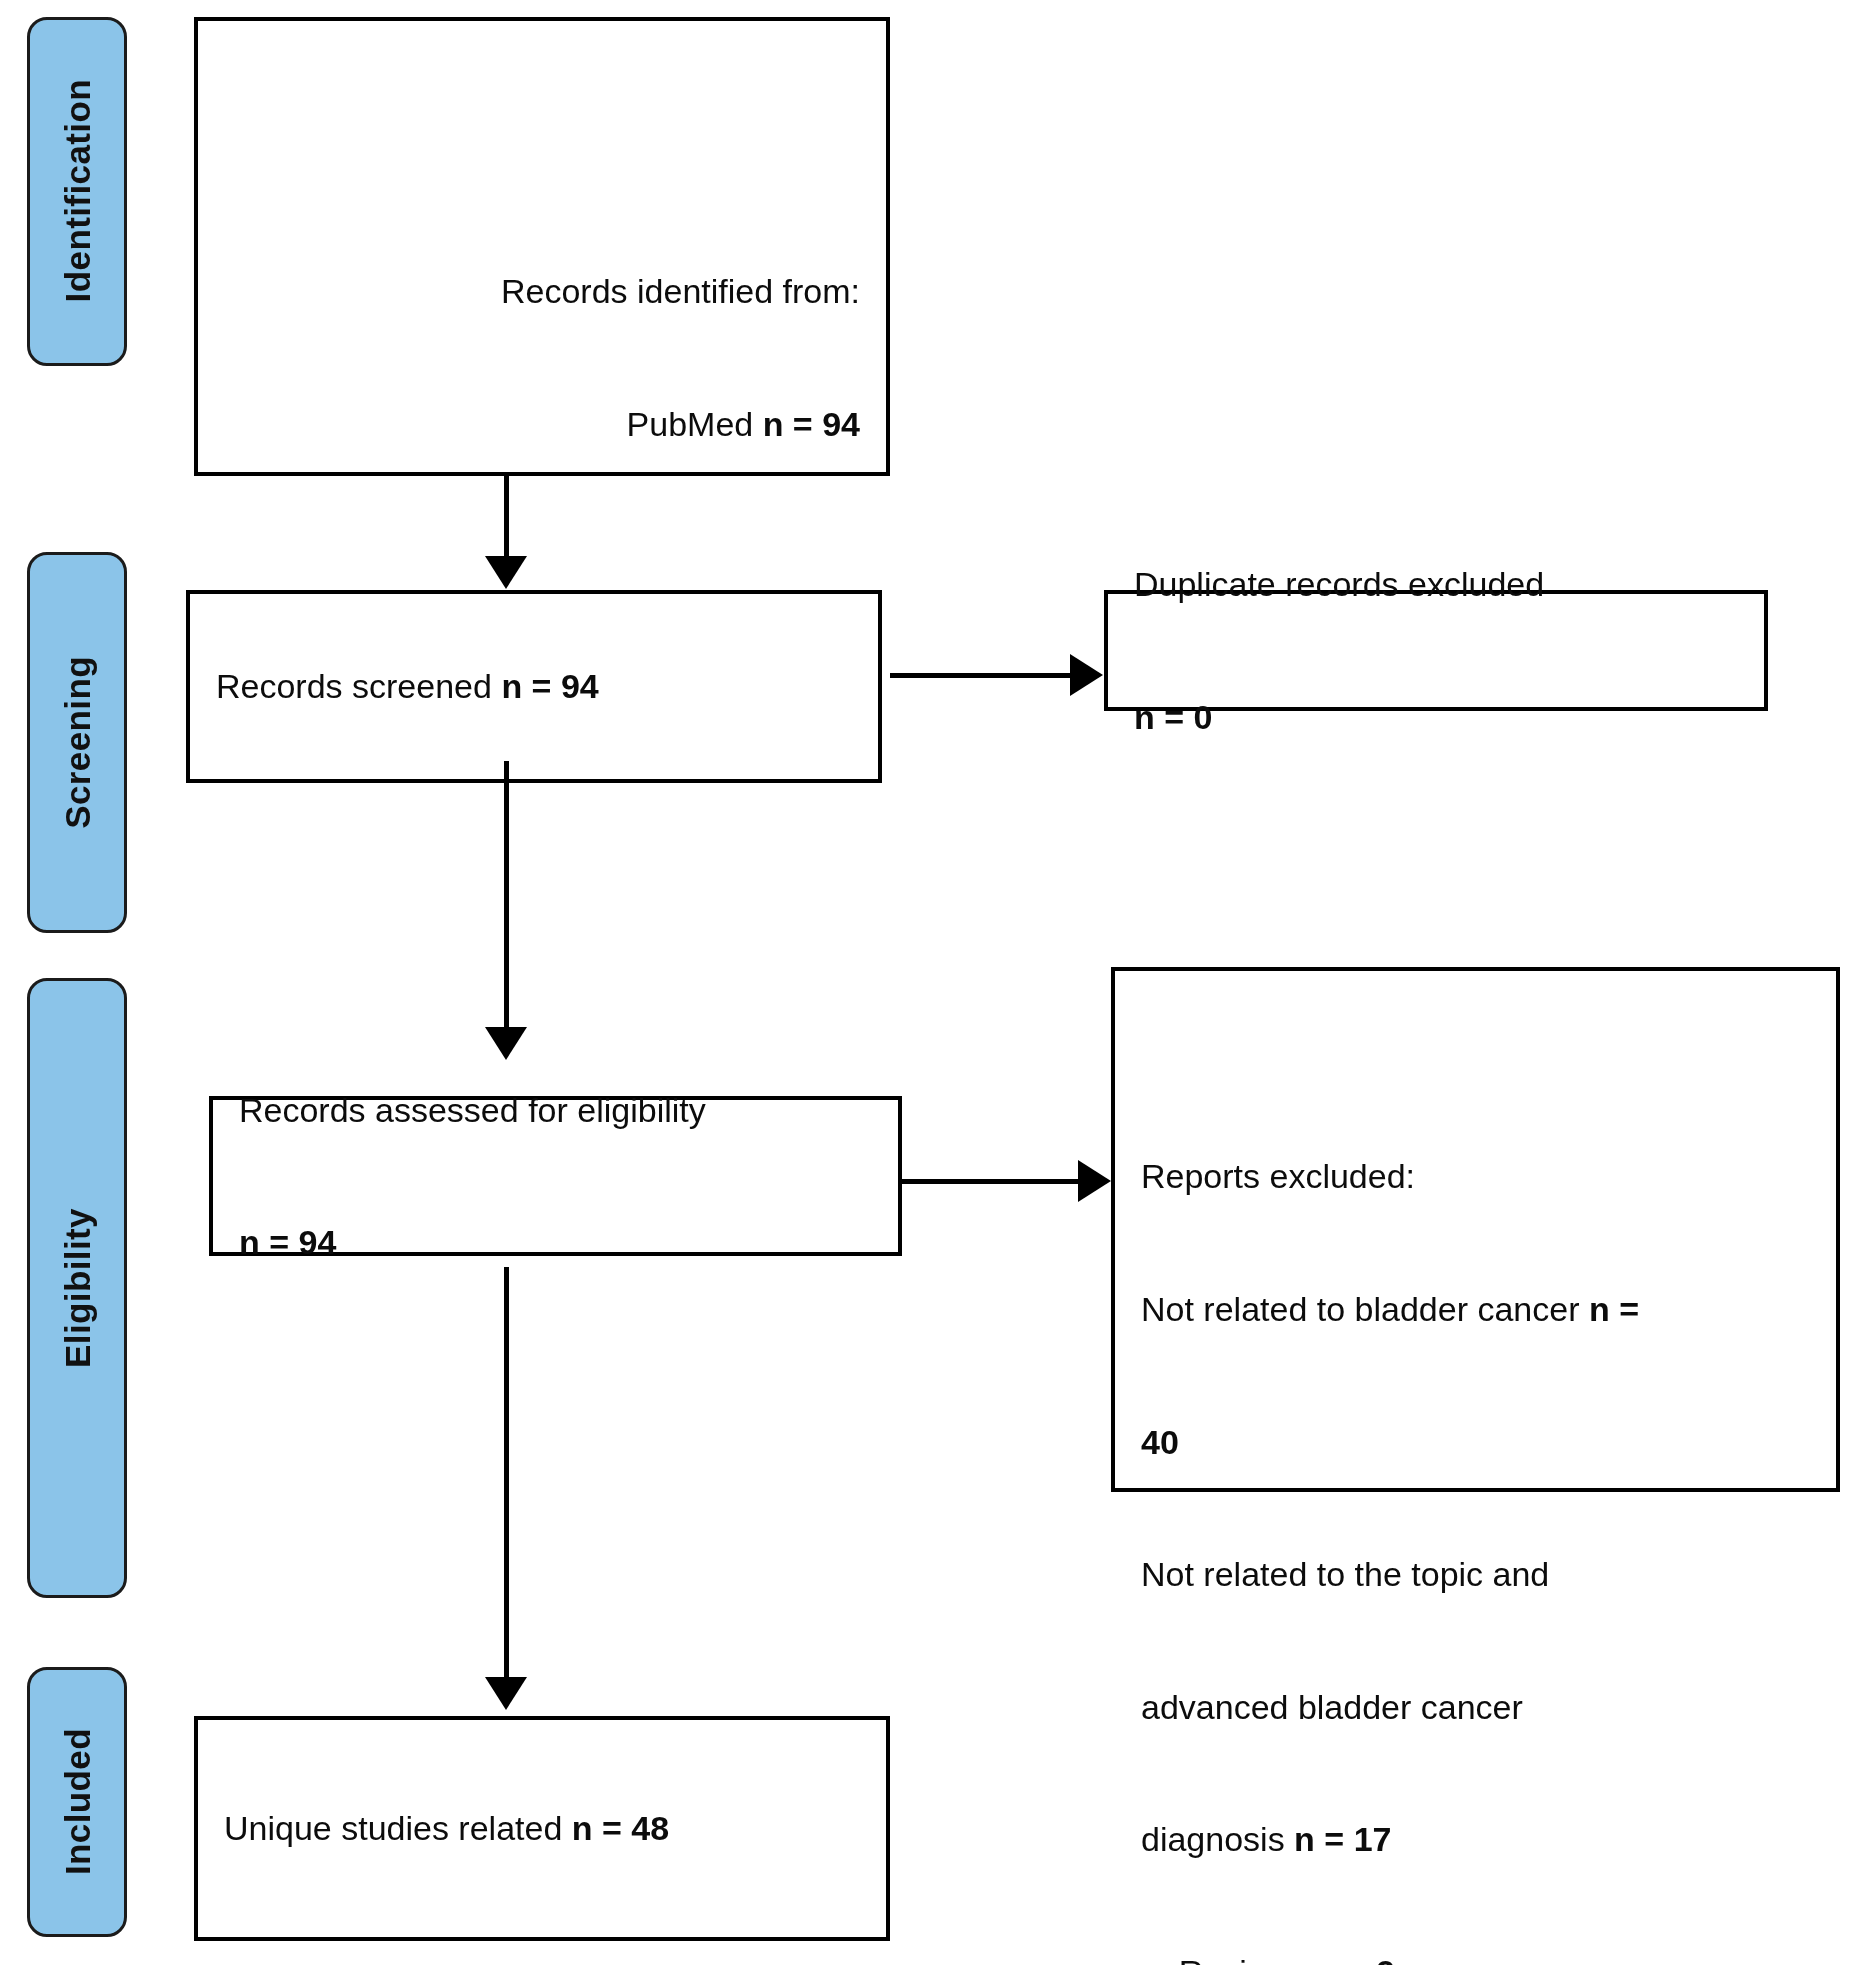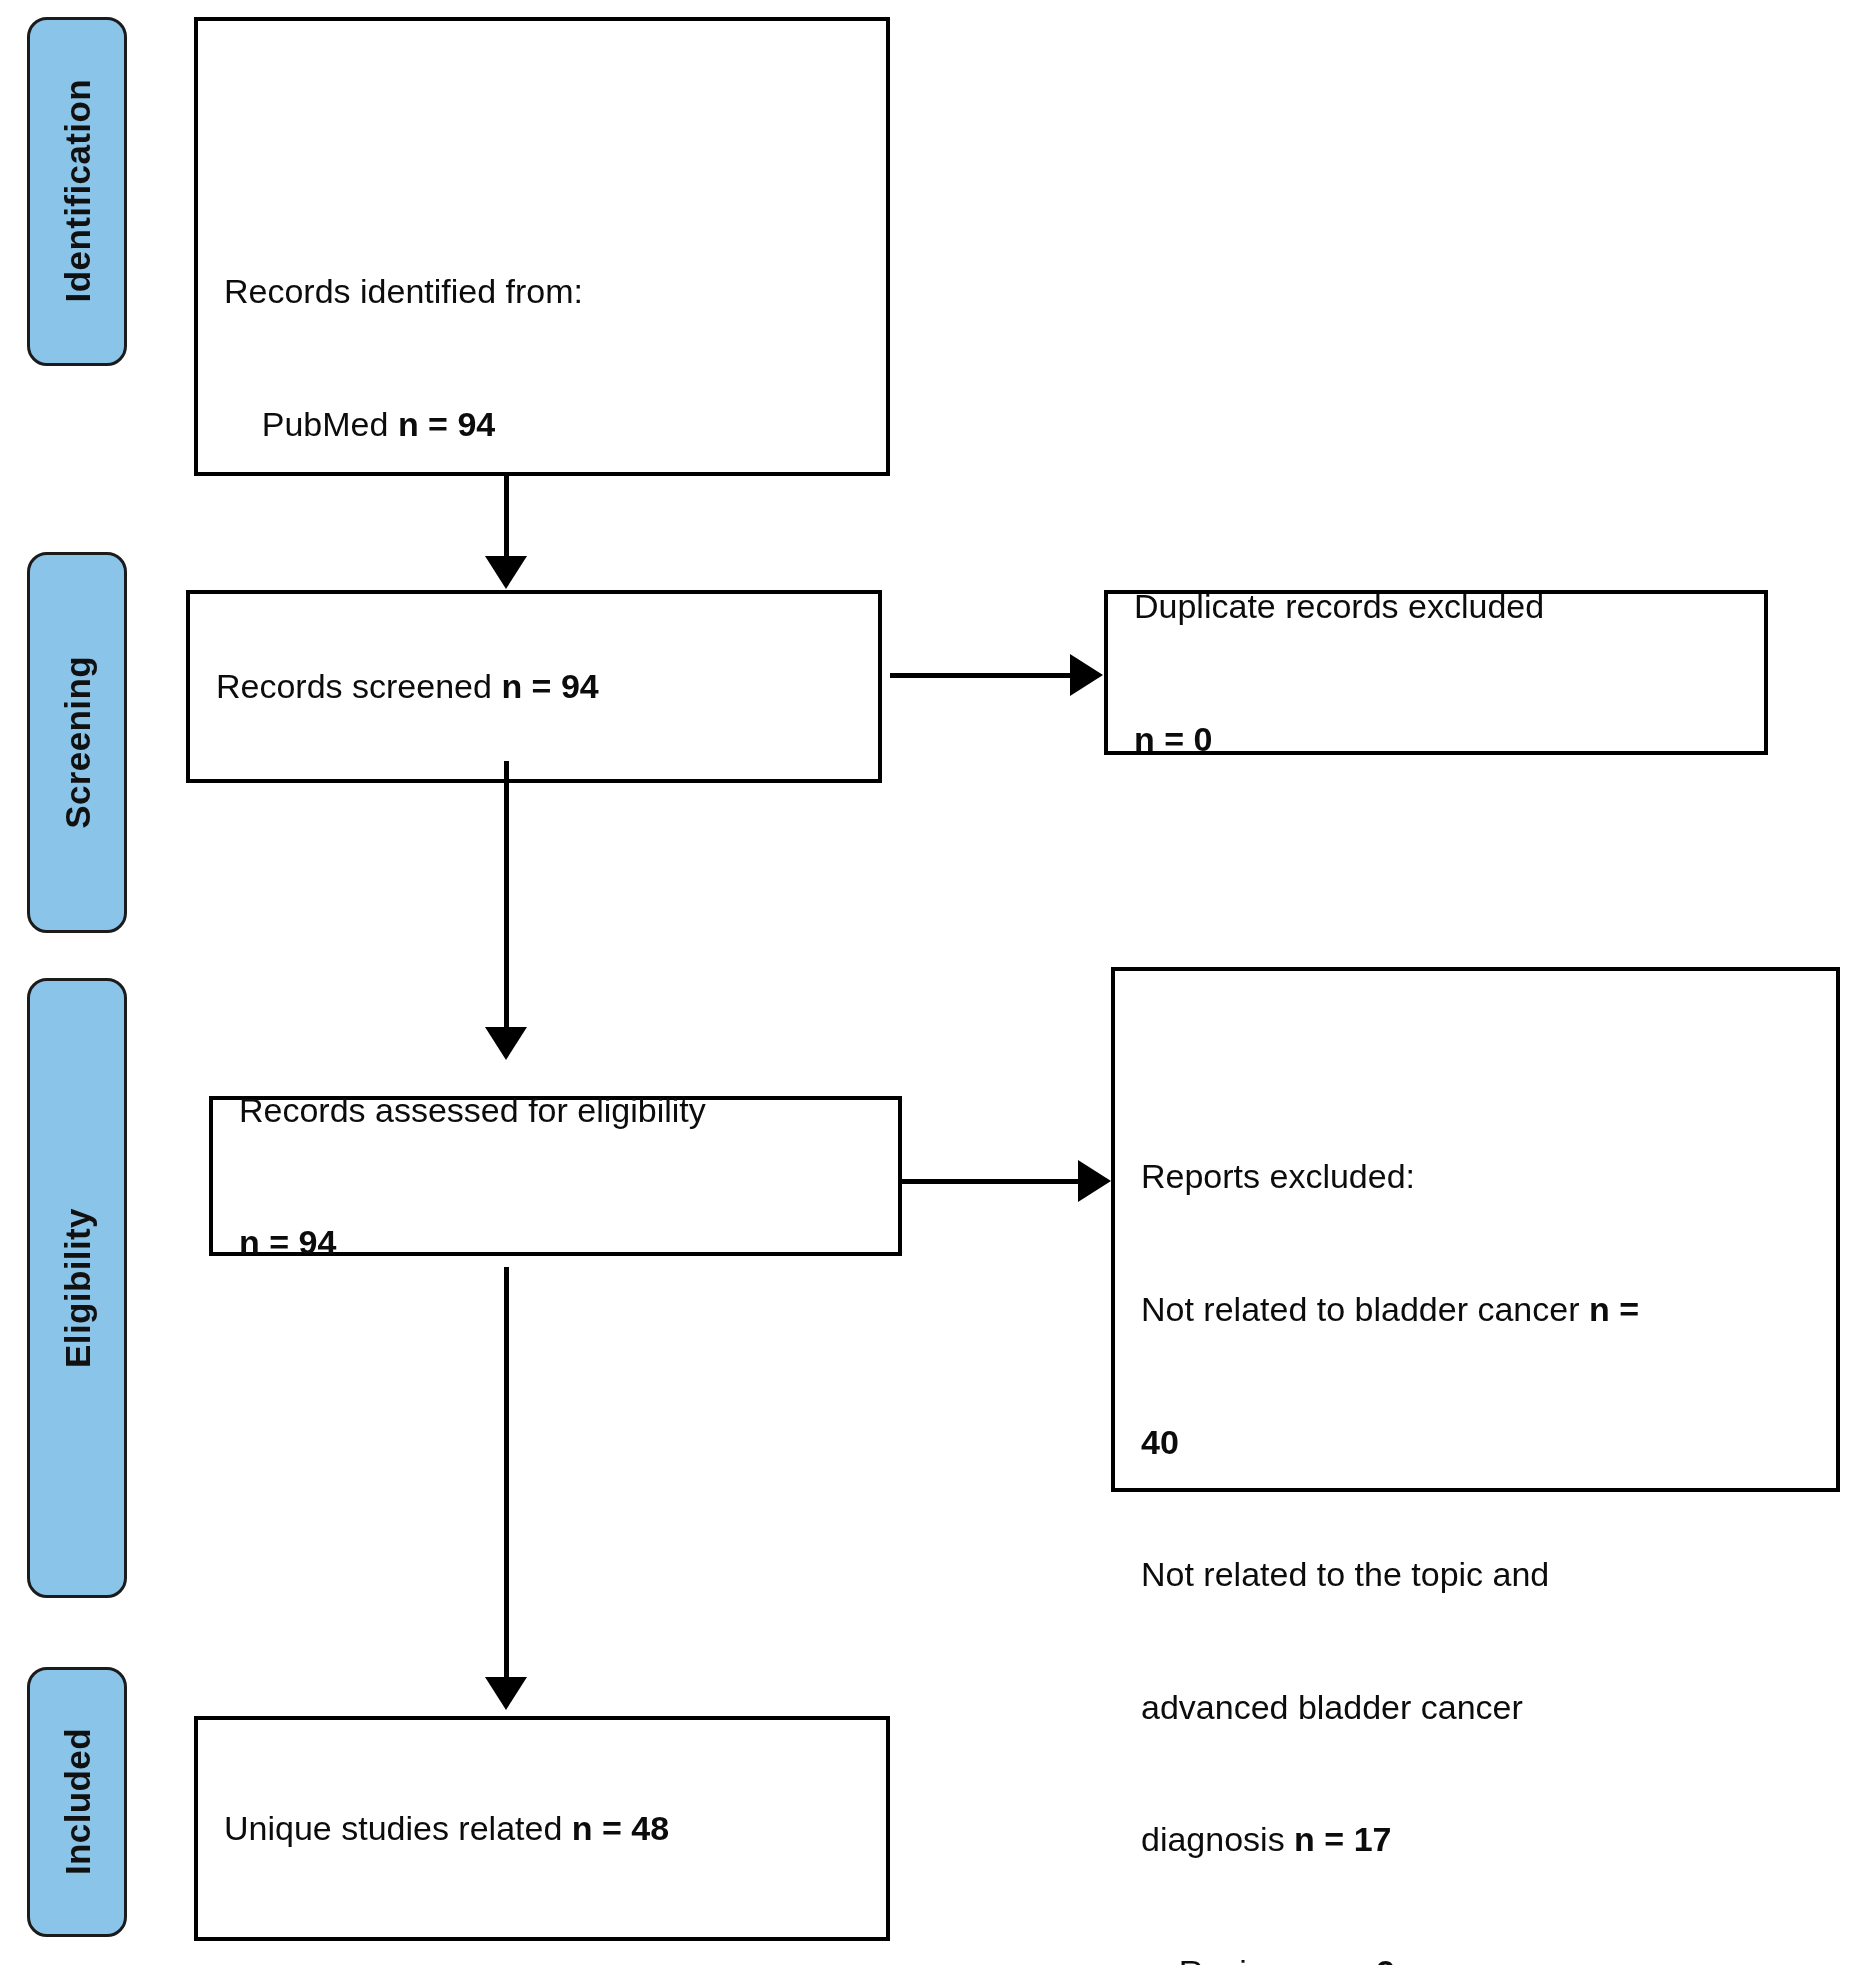--- a/index.html
+++ b/index.html
@@ -99,40 +99,40 @@
   </div>
 
   <div class="phase-tab" style="left:27px; top:978px; width:100px; height:620px;">
     <span class="phase-label">Eligibility</span>
   </div>
 
   <div class="phase-tab" style="left:27px; top:1667px; width:100px; height:270px;">
     <span class="phase-label">Included</span>
   </div>
 
-  <div class="flow-box" style="left:194px; top:16.7px; width:696px; height:459px; justify-content:flex-start;">
+  <div class="flow-box" style="left:194px; top:16.7px; width:696px; height:459px; justify-content:flex-start;text-align:right;">
     <div class="box-text" style="margin-top:160px;">
       <div><span>Records identified from:</span></div>
       <div><span style="white-space:pre;">    PubMed </span><b>n = 94</b></div>
     </div>
   </div>
 
   <div class="v-line" style="left:504px; top:476px; height:85px;"></div>
   <div class="v-arrowhead" style="left:485px; top:556px;"></div>
 
   <div class="flow-box" style="left:186px; top:590px; width:696px; height:193px;">
     <div class="box-text">
       <div><span style="white-space:pre;">Records screened </span><b>n = 94</b></div>
     </div>
   </div>
 
   <div class="h-line" style="left:890px; top:673px; width:184px;"></div>
   <div class="h-arrowhead" style="left:1070px; top:654px;"></div>
 
-  <div class="flow-box" style="left:1104px; top:590px; width:664px; height:165px;">
+  <div class="flow-box" style="left:1104px; top:590px; width:664px; height:121px;">
     <div class="box-text">
       <div><span>Duplicate records excluded</span></div>
       <div><b>n = 0</b></div>
     </div>
   </div>
 
   <div class="v-line" style="left:504px; top:761px; height:270px;"></div>
   <div class="v-arrowhead" style="left:485px; top:1027px;"></div>
 
   <div class="flow-box" style="left:209px; top:1096px; width:693px; height:160px;">

